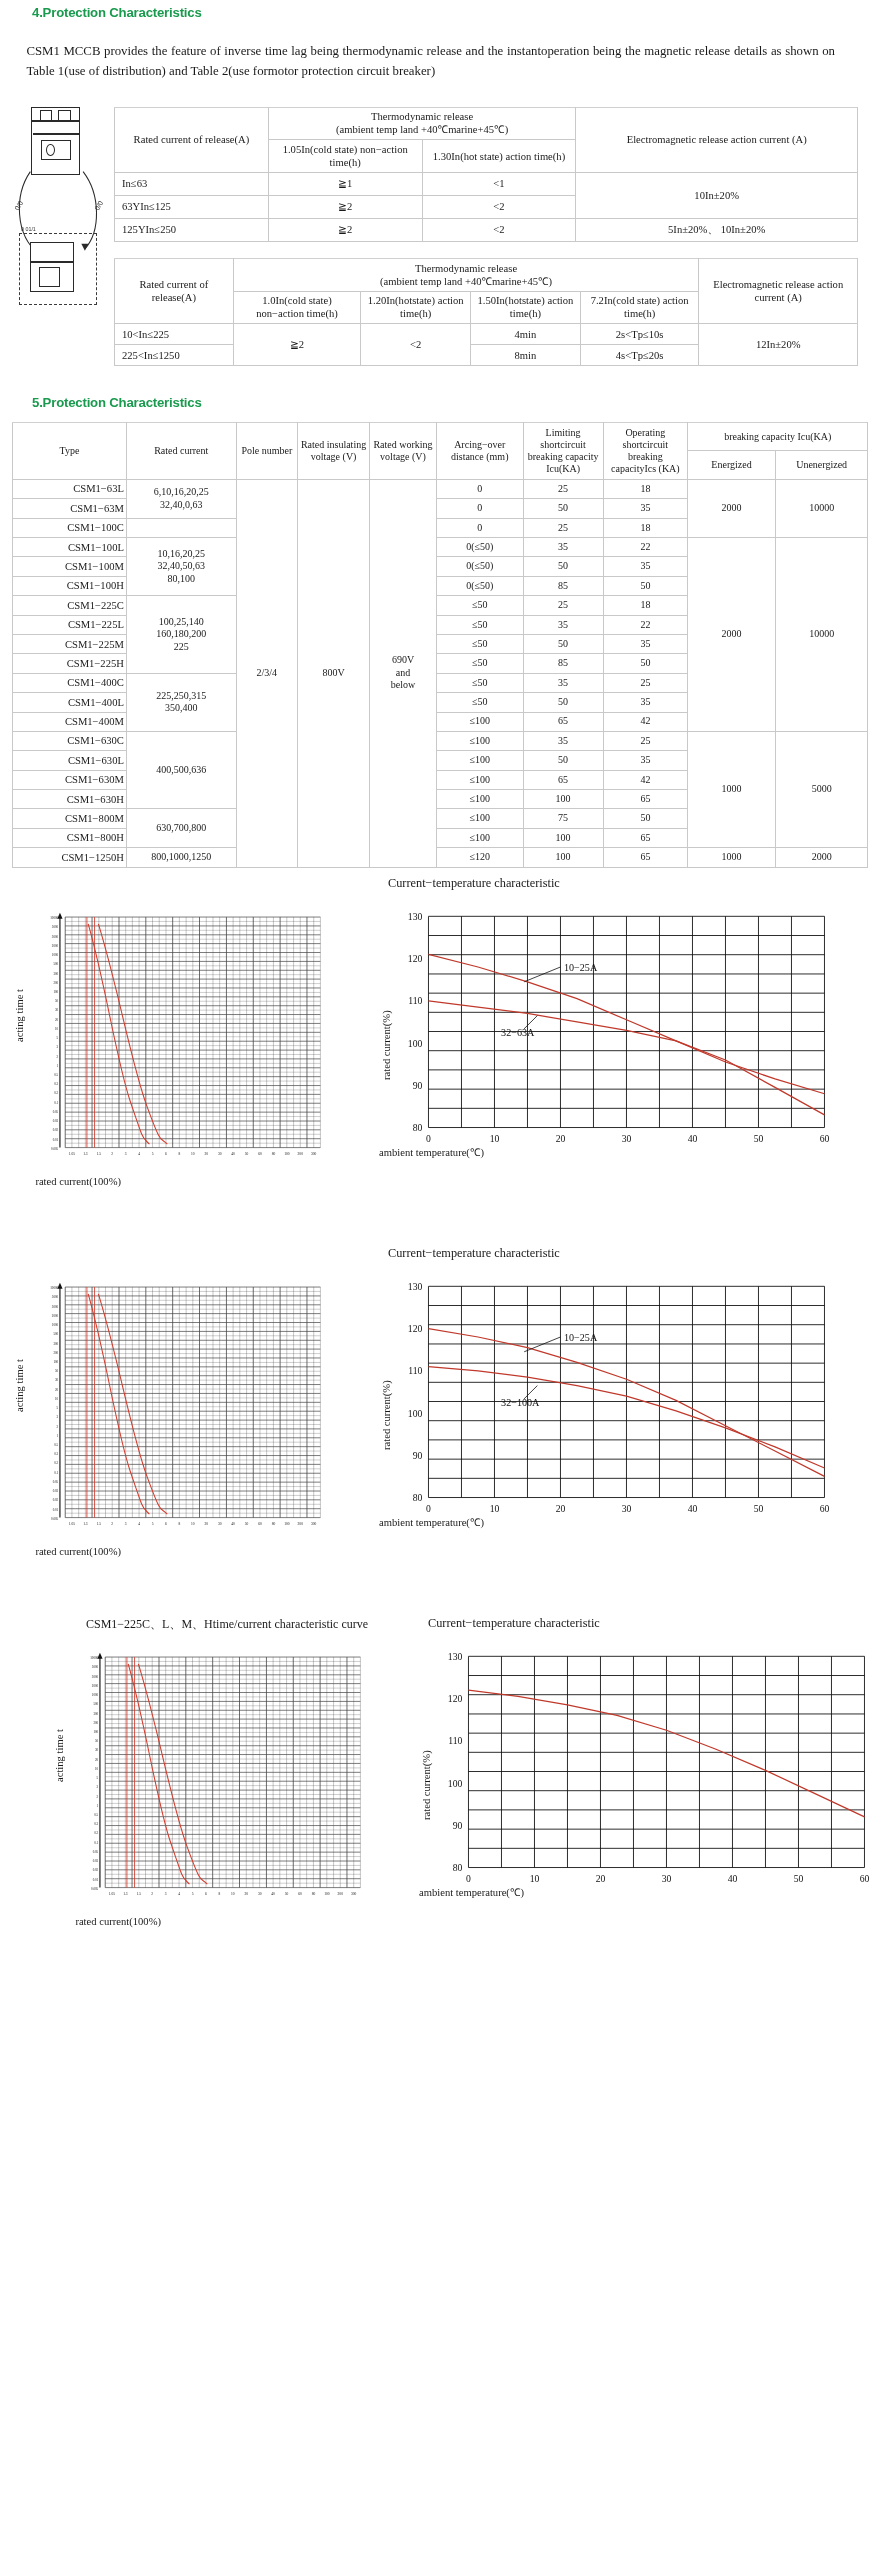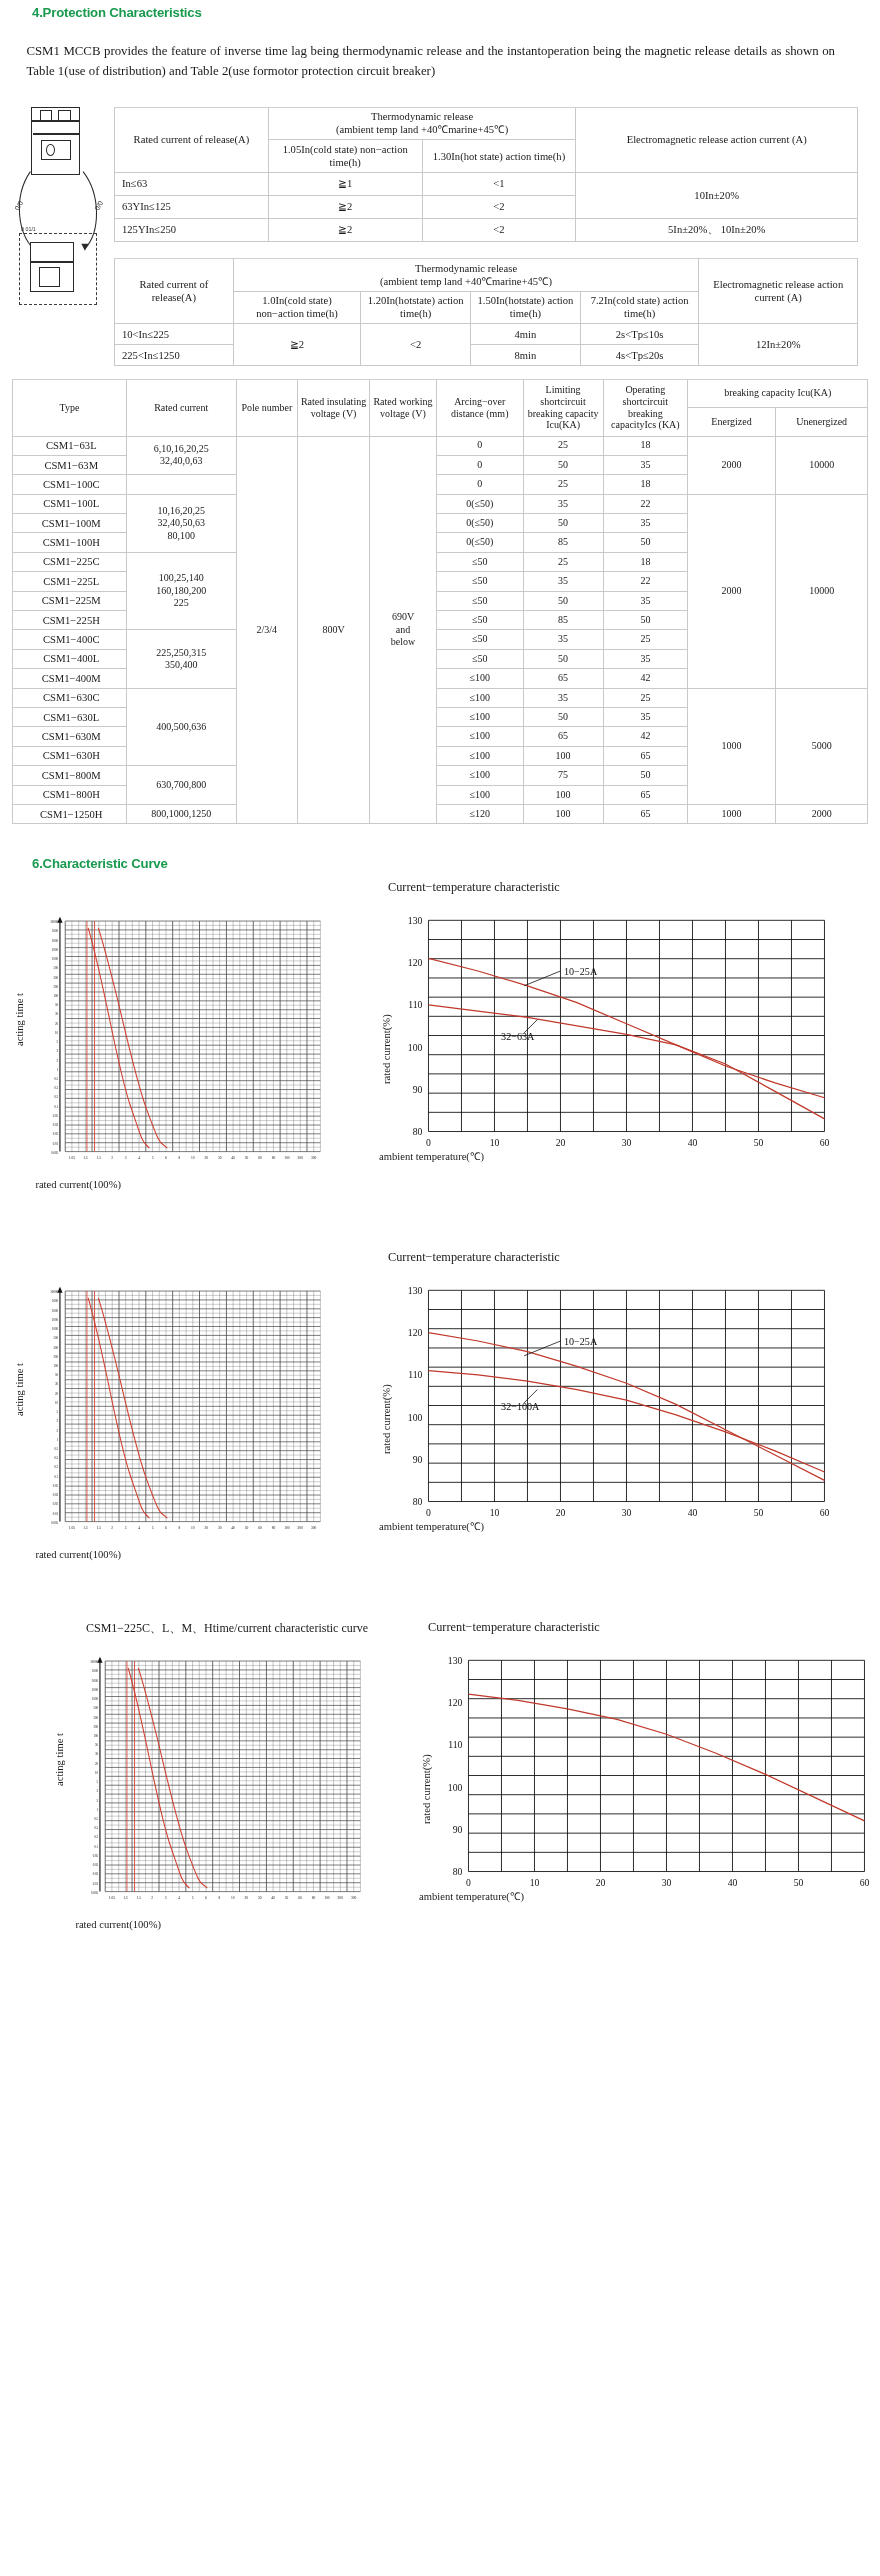--- a/index.html
+++ b/index.html
@@ -95,21 +95,21 @@
     position: absolute; font-size: 7px; color: #333;
     font-family: "Liberation Sans", sans-serif;
     transform: rotate(-60deg);
   }
 
   
   .t5wrap { padding: 12.3px 12.3px 0 12.3px; }
   table.t5 { width: 856px; margin: 0 auto; font-size: 10px; }
   table.t5 td, table.t5 th { height: 19.4px; padding: 1.8px 1.8px; border: 0.9px solid #c9c9c9; }
   table.t5 thead td { font-size: 10px; line-height: 1.18; padding: 4.4px 1.8px; }
-  table.t5 .typecell { text-align: center; padding-left: 5.3px; font-size: 10.6px; white-space: nowrap; }
+  table.t5 .typecell { text-align: right; padding-left: 5.3px; font-size: 10.6px; white-space: nowrap; }
 
   
   .charts { padding: 3.5px 0 0 0; }
   .chartrow { position: relative; height: 370px; }
   .chartrow.r3 { height: 352px; margin-left: 40px; }
   .ctitle {
     font-size: 12px; line-height: 1.35;
     font-family: "Liberation Serif", serif;
     padding-left: 46px; padding-top: 5.3px;
   }
@@ -233,20 +233,21 @@
         </tr>
         <tr>
           <td class="tl">225&lt;In≤1250</td>
           <td>8min</td>
           <td>4s&lt;Tp≤20s</td>
         </tr>
       </tbody>
     </table>
   </div>
 
+  <h2 class="sec-head" style="margin-top:23px;">5.Protection Characteristics</h2>
 
   <div class="t5wrap">
     <table class="dt t5">
       <colgroup>
         <col style="width:102px">
           <col style="width:99px">
           <col style="width:55px">
           <col style="width:65px">
         <col style="width:60px">
           <col style="width:78px">
@@ -409,21 +410,20 @@
             <td>≤120</td>
             <td>100</td>
             <td>65</td>
             <td rowspan="1">1000</td>
             <td rowspan="1">2000</td>
           </tr>
         </tbody>
     </table>
   </div>
 
-  <h2 class="sec-head" style="margin-top:26.4px;">6.Characteristic Curve</h2>
 
   <div class="charts">
       <div class="chartrow">
       <div class="ctitle2">Current−temperature characteristic</div>
       <div class="ttc-wrap">
         <div class="axis-ylabel-v">acting time t</div>
         <div style="margin-left:19.4px">
             <svg viewBox="0 0 330 300" width="291" height="264">
               <line x1="34.0" y1="8" x2="34.0" y2="270" stroke="#444" stroke-width="0.9"></line>
               <line x1="41.6" y1="8" x2="41.6" y2="270" stroke="#444" stroke-width="0.35"></line>

